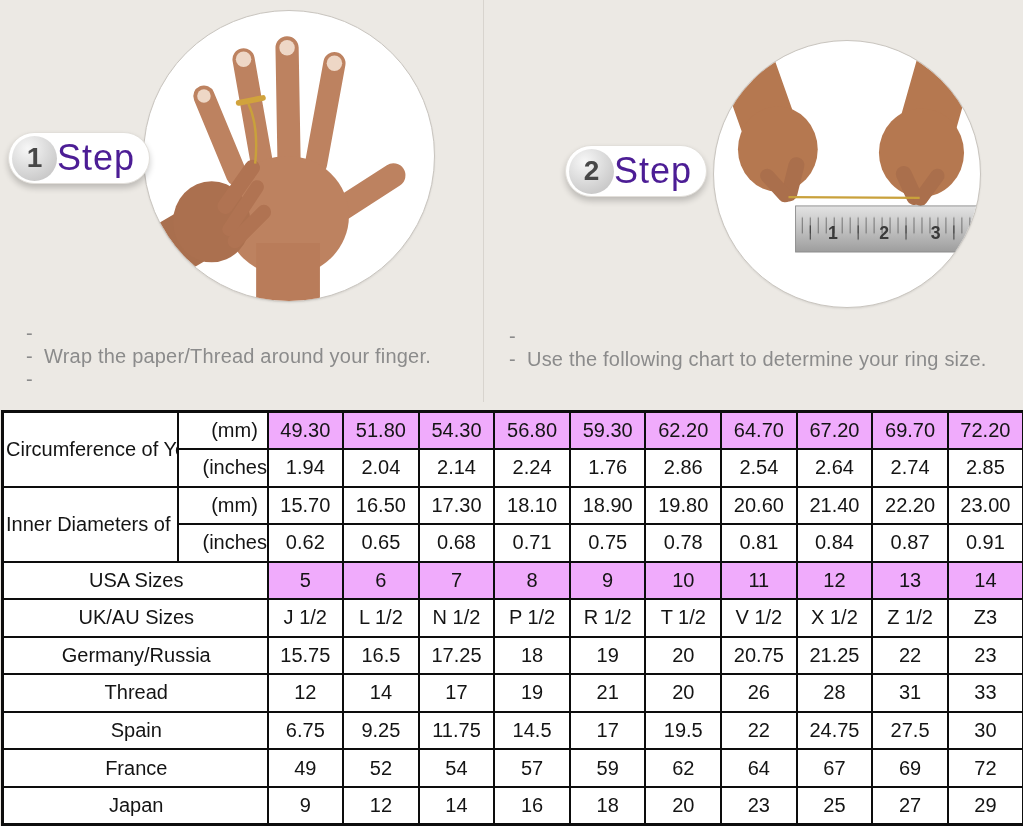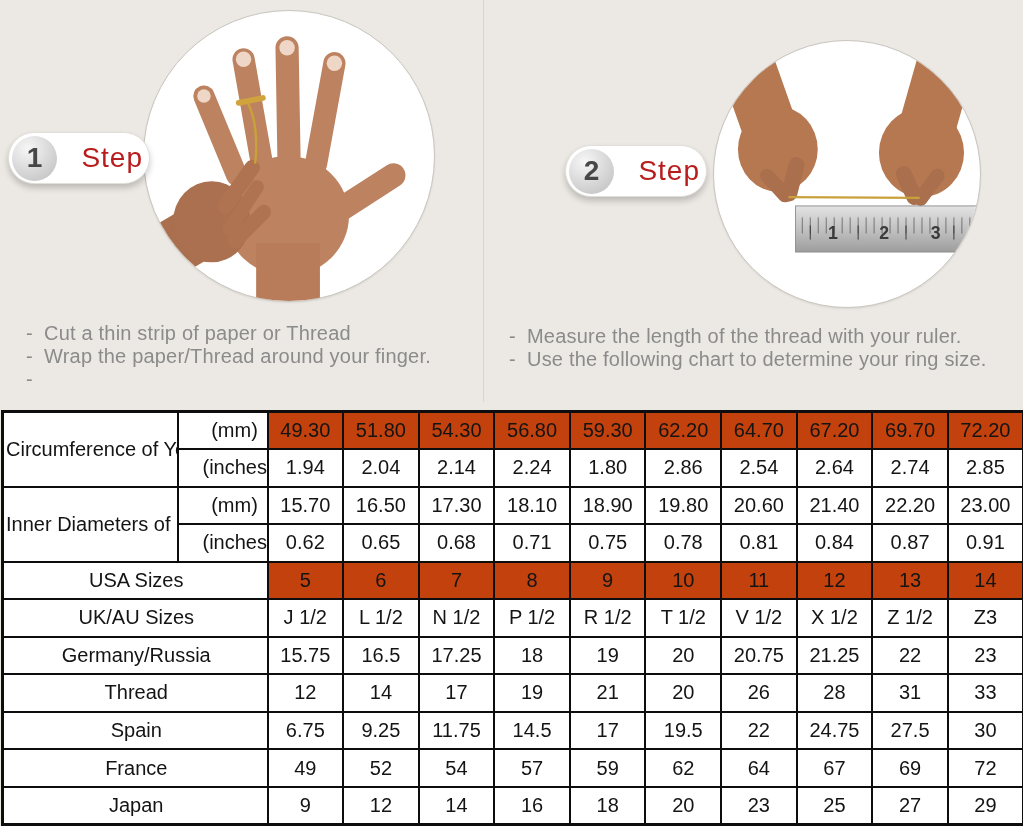--- a/index.html
+++ b/index.html
@@ -34,21 +34,21 @@
   }
   .badge-1 { left:8px;   top:132px; }
   .badge-2 { left:565px; top:145px; }
   .badge-circle {
     width:45px; height:45px; border-radius:50%; margin-left:3px;
     background:radial-gradient(circle at 35% 28%, #f7f7f7 0%, #dcdcdc 45%, #bdbcbc 100%);
     display:flex; align-items:center; justify-content:center;
     font-size:28px; font-weight:bold; color:#474747;
   }
   .badge-label {
-    flex:1; text-align:right; color:#b91c1c; font-size:28px;
+    flex:1; text-align:left; color:#4c1d95; font-size:36px;
     letter-spacing:1px; padding-right:6px;
   }
 
   .instructions { position:absolute; }
   .inst-1 { left:22px;  top:322px; width:460px; }
   .inst-2 { left:505px; top:325px; width:515px; }
   .inst-line {
     display:flex; color:#8b8b8b; font-size:20px; line-height:23px;
     letter-spacing:0.2px;
   }
@@ -61,21 +61,21 @@
     background:#ffffff; border:3px solid #0d0d0d;
   }
   table.ring-table td {
     border:2px solid #0d0d0d; font-size:20px; color:#141414;
     text-align:center; vertical-align:middle; height:35px;
     overflow:hidden; white-space:nowrap;
   }
   td.group-label   { text-align:center; padding:0 2px; white-space:normal; line-height:1.45; }
   td.unit-cell     { text-align:left; padding-left:24px; }
   td.country-label { text-align:left; padding-left:2px; }
-  td.shaded        { background:#c2410c; }
+  td.shaded        { background:#f0abfc; }
 </style>
 </head>
 <body>
 
 <div class="top-section">
   <div class="half-divider"></div>
 
   <div class="photo-circle circle-step1">
     <svg viewBox="0 0 300 300">
 
@@ -159,35 +159,33 @@
     <div class="badge-label">Step</div>
   </div>
   <div class="step-badge badge-2">
     <div class="badge-circle">2</div>
     <div class="badge-label">Step</div>
   </div>
 
   <div class="instructions inst-1">
     <div class="inst-line">
       <span class="dash">-</span>
-      <span>Cut a thin strip of paper or Thread</span>
     </div>
     <div class="inst-line">
       <span class="dash">-</span>
       <span>Wrap the paper/Thread around your finger.</span>
     </div>
     <div class="inst-line">
       <span class="dash">-</span>
     </div>
   </div>
 
   <div class="instructions inst-2">
     <div class="inst-line">
       <span class="dash">-</span>
-      <span>Measure the length of the thread with your ruler.</span>
     </div>
     <div class="inst-line">
       <span class="dash">-</span>
       <span>Use the following chart to determine your ring size.</span>
     </div>
   </div>
 </div>
 
 <div class="table-wrap">
   <table class="ring-table">
@@ -210,21 +208,21 @@
           <td class="shaded">67.20</td>
           <td class="shaded">69.70</td>
           <td class="shaded">72.20</td>
         </tr>
         <tr>
           <td class="unit-cell">(inches)</td>
           <td>1.94</td>
           <td>2.04</td>
           <td>2.14</td>
           <td>2.24</td>
-          <td>1.80</td>
+          <td>1.76</td>
           <td>2.86</td>
           <td>2.54</td>
           <td>2.64</td>
           <td>2.74</td>
           <td>2.85</td>
         </tr>
         <tr>
           <td class="group-label" rowspan="2">Inner Diameters of Rings</td>
           <td class="unit-cell">(mm)</td>
           <td>15.70</td>

